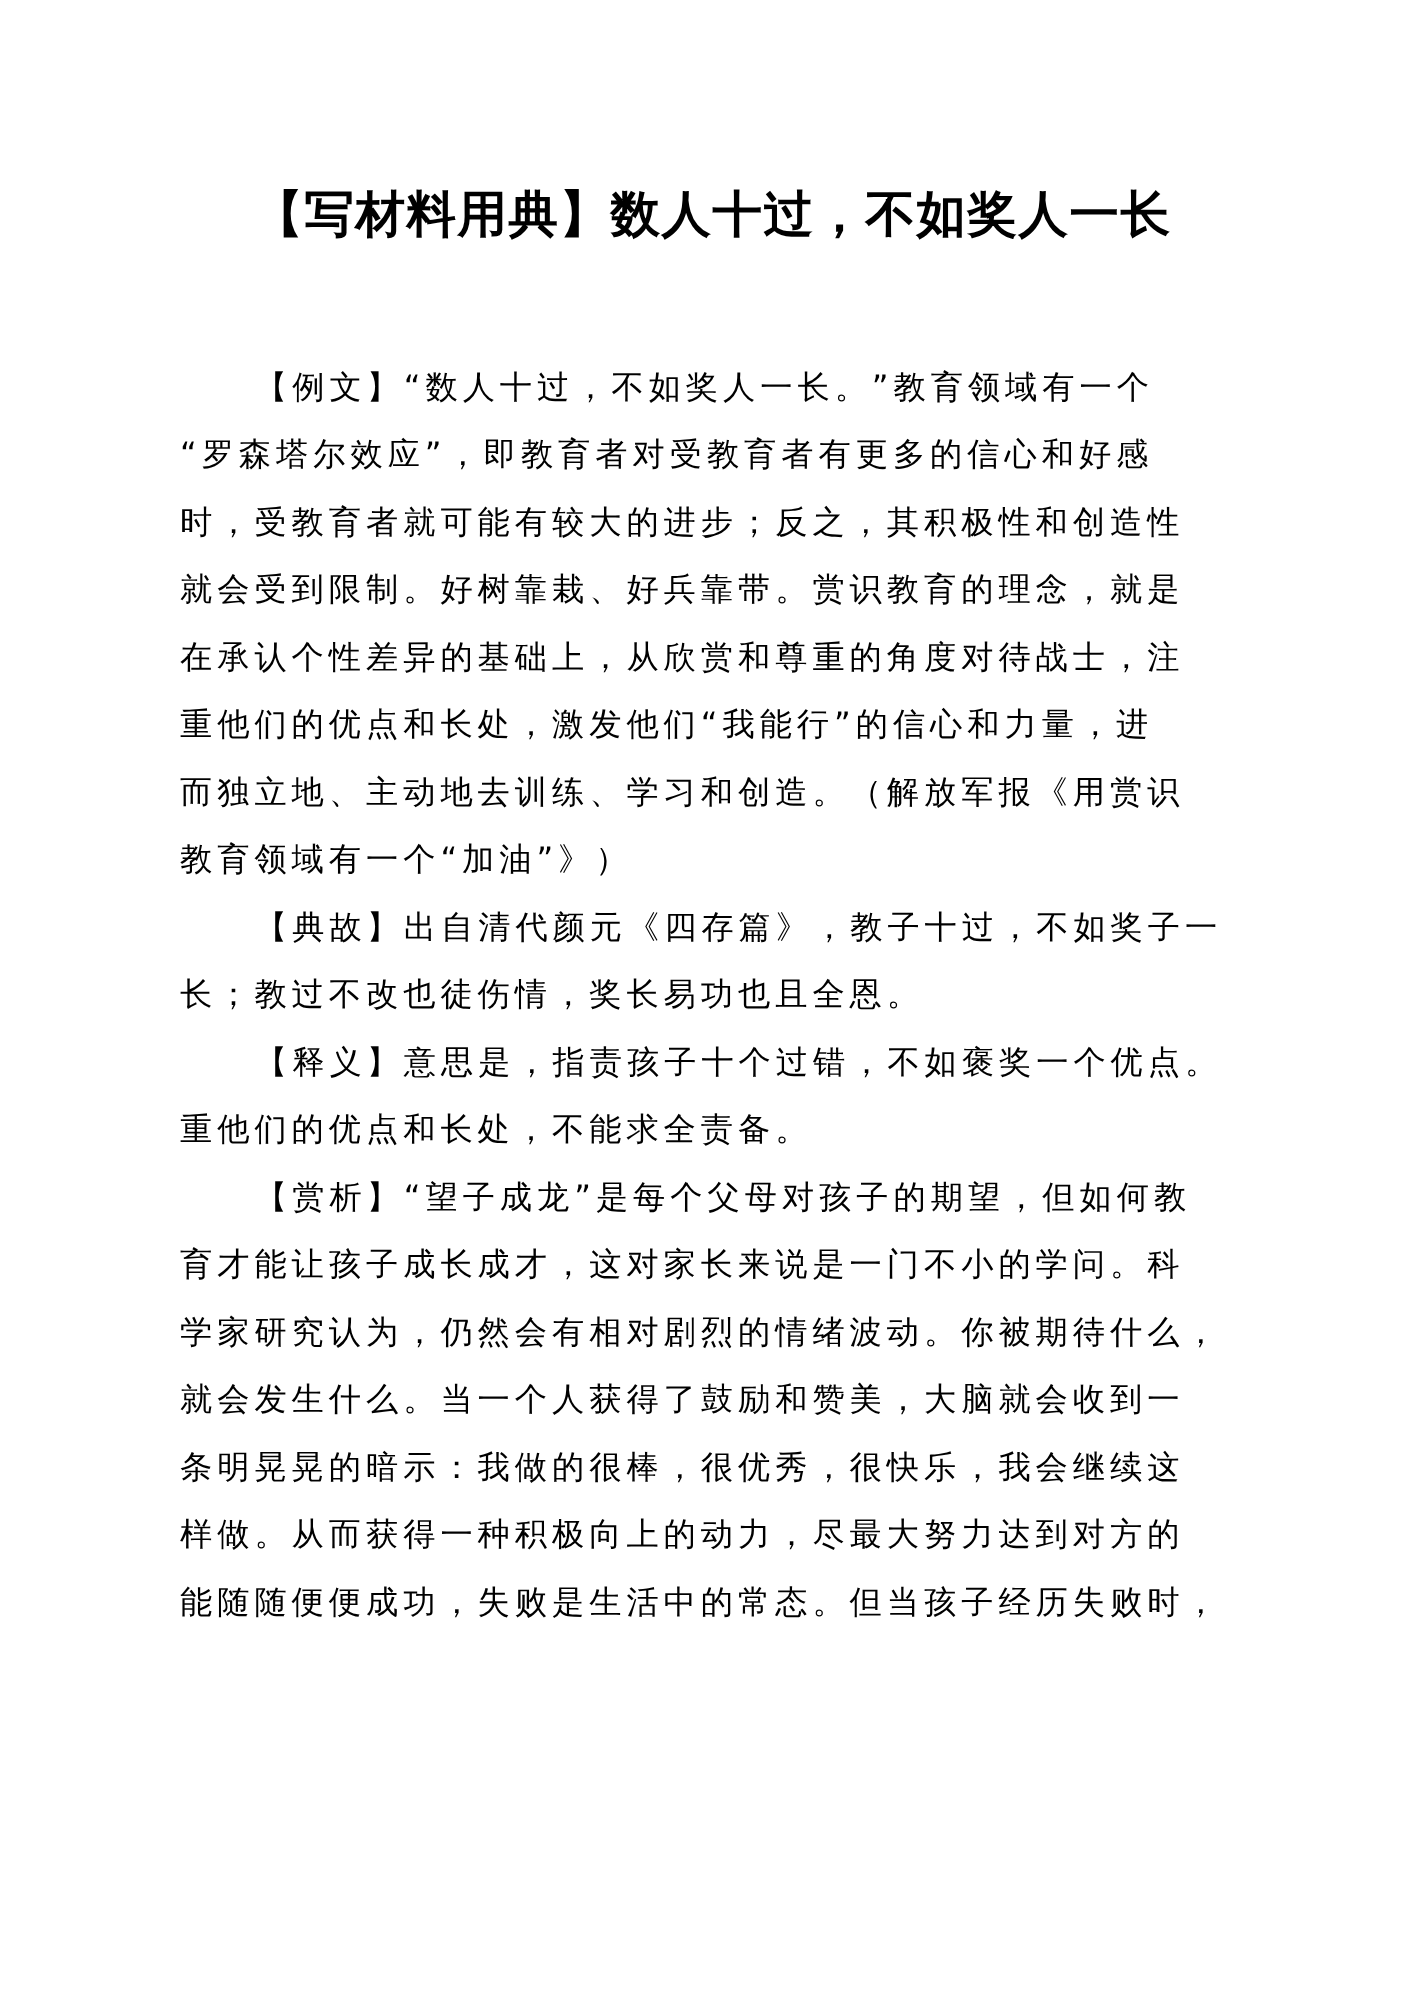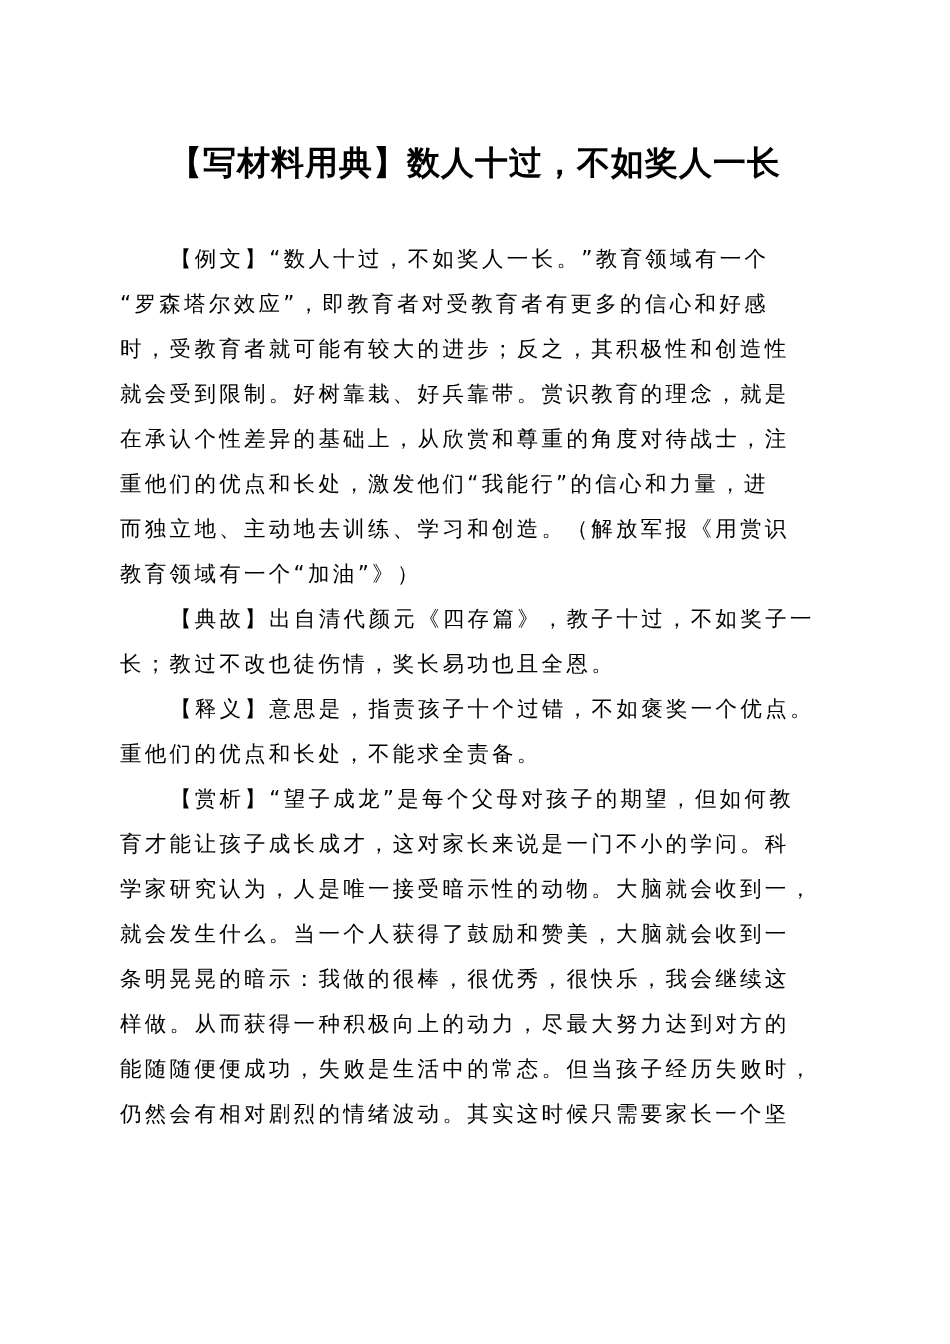--- a/index.html
+++ b/index.html
@@ -1,19 +1,19 @@
 <!DOCTYPE html>
 <html><head>
 <meta charset="utf-8">
 <style>
   html, body { margin: 0; padding: 0; background: #ffffff; }
   body { width: 950px; height: 1344px; position: relative; overflow: hidden; color: #000; }
   .page { position: absolute; left: 120px; top: 0; width: 702px; }
   .title {
-    position: absolute; left: -120px; width: 950px; top: 140px;
+    position: absolute; left: -120px; width: 950px; top: 120px;
     text-align: center;
     font-family: "DejaVu Serif", "Liberation Serif", serif;
     font-weight: bold; font-size: 33px; line-height: 46px; letter-spacing: 1px;
   }
   .body {
     position: absolute; top: 236px; left: 0; width: 702px;
     font-family: "DejaVu Sans", "Liberation Sans", sans-serif;
     font-size: 21.5px; line-height: 45px; letter-spacing: 3.3px;
     text-align: justify;
   }
@@ -46,21 +46,20 @@
     </div>
 
     <div>
       <span class="line indent"><span class="tag">【释义】</span><span>意思是，指责孩子十个过错，不如褒奖一个优点。</span></span>
       <span class="line">重他们的优点和长处，不能求全责备。</span>
     </div>
 
     <div>
       <span class="line indent"><span class="tag">【赏析】</span><span>“望子成龙”是每个父母对孩子的期望，但如何教</span></span>
       <span class="line">育才能让孩子成长成才，这对家长来说是一门不小的学问。科</span>
-      <span class="line">学家研究认为，人是唯一接受暗示性的动物。大脑就会收到一，</span>
+      <span class="line">学家研究认为，仍然会有相对剧烈的情绪波动。你被期待什么，</span>
       <span class="line">就会发生什么。当一个人获得了鼓励和赞美，大脑就会收到一</span>
       <span class="line">条明晃晃的暗示：我做的很棒，很优秀，很快乐，我会继续这</span>
       <span class="line">样做。从而获得一种积极向上的动力，尽最大努力达到对方的</span>
       <span class="line">能随随便便成功，失败是生活中的常态。但当孩子经历失败时，</span>
-      <span class="line">仍然会有相对剧烈的情绪波动。其实这时候只需要家长一个坚</span>
     </div>
   </div>
 </div>
 
 </body></html>

